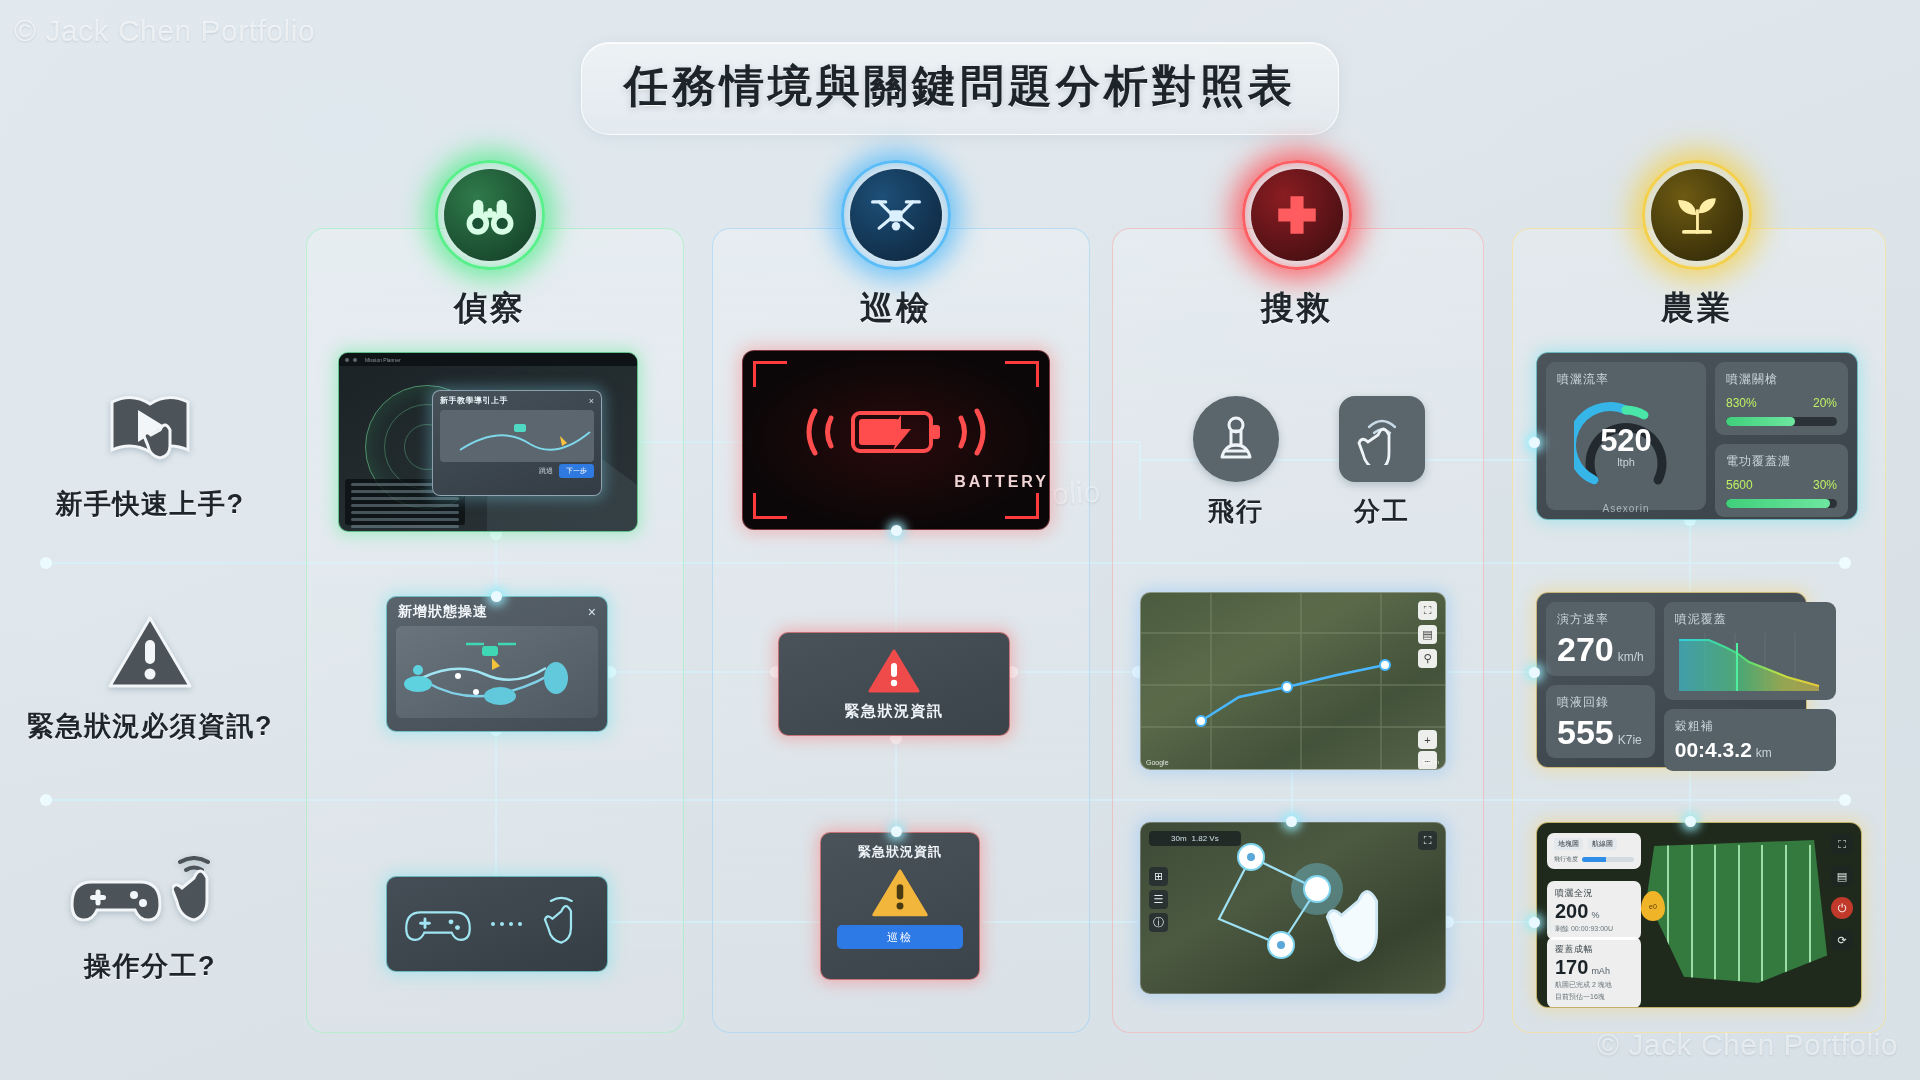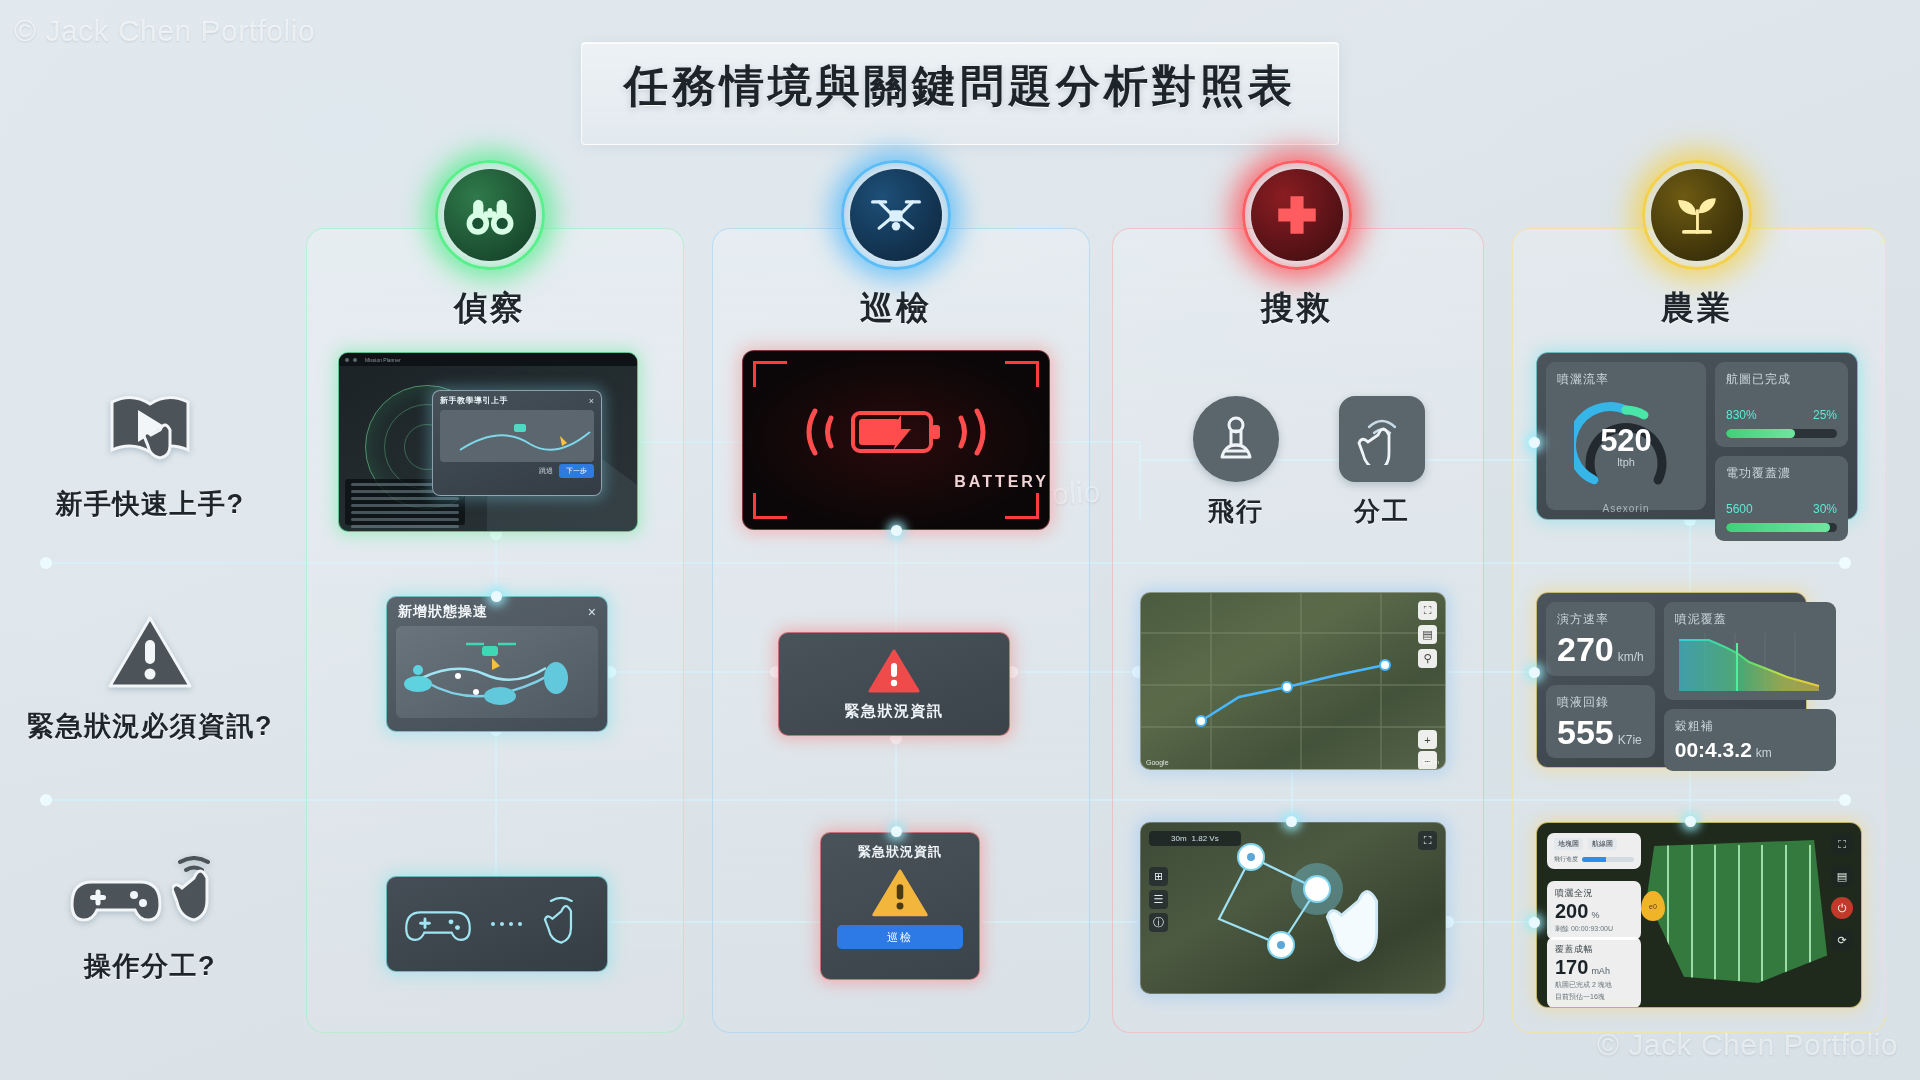--- a/index.html
+++ b/index.html
@@ -19,22 +19,22 @@
   .wm { position: absolute; color: rgba(255,255,255,.62); font-size: 30px;
         letter-spacing: .5px; white-space: nowrap; pointer-events: none;
         text-shadow: 0 1px 2px rgba(120,140,155,.25); }
   .wm.w1 { left: 14px;  top: 14px; }
   .wm.w2 { left: 800px; top: 485px; transform: rotate(-4deg); color: rgba(255,255,255,.5); }
   .wm.w3 { right: 22px; bottom: 18px; color: rgba(255,255,255,.55); }
 
   
   .title-wrap {
     position: absolute; left: 50%; top: 42px; transform: translateX(-50%);
-    padding: 14px 42px 28px;
-    border: 1px solid rgba(255,255,255,.75); border-radius: 4px;
+    padding: 14px 42px 18px;
+    border: 1px solid rgba(255,255,255,.75); border-radius: 28px;
     background: linear-gradient(180deg, rgba(255,255,255,.42), rgba(255,255,255,.10));
     box-shadow: 0 2px 14px rgba(150,170,185,.22), inset 0 1px 0 rgba(255,255,255,.8);
   }
   .title {
     font-size: 44px; font-weight: bold; color: #1c2429; letter-spacing: 4px;
     text-shadow: 0 1px 0 rgba(255,255,255,.9), 0 2px 6px rgba(120,140,155,.35);
     white-space: nowrap;
   }
 
   
@@ -186,21 +186,21 @@
     background: linear-gradient(160deg,#4b545b,#3a434a); padding:9px; display:flex; gap:9px; }
   .ag3 { position:absolute; left:1536px; top:822px; width:326px; height:186px; border-radius:12px;
     background:#1f2a1d; overflow:hidden; }
   .tile { background:#576168; border-radius:9px; padding:9px 11px; }
   .tile .tl { font-size:12px; color:#c9d6dd; letter-spacing:1px; }
   .tile .big { font-size:34px; font-weight:bold; color:#fff; line-height:1; }
   .tile .unit { font-size:12px; color:#c6d3da; margin-left:4px; }
   .tile .sub { font-size:10px; color:#a9b7bf; margin-top:5px; letter-spacing:1px; }
   .bar { height:9px; border-radius:5px; background:#2c3338; overflow:hidden; margin-top:7px; }
   .bar > i { display:block; height:100%; background:linear-gradient(90deg,#3fd07a,#6ee6a0); border-radius:5px; }
-  .rowv { display:flex; justify-content:space-between; font-size:12px; color:#5eead4; margin-top:20px; }
+  .rowv { display:flex; justify-content:space-between; font-size:12px; color:#bef264; margin-top:8px; }
 
   .gauge { position:relative; width:104px; height:104px; margin:6px auto 0; }
   .gauge svg { position:absolute; inset:0; }
   .gauge .gv { position:absolute; inset:0; display:flex; flex-direction:column;
     align-items:center; justify-content:center; }
   .gauge .gnum { font-size:31px; font-weight:bold; color:#fff; line-height:1; }
   .gauge .gunit { font-size:11px; color:#c7d4db; }
 
   .agcard { position:absolute; background:rgba(255,255,255,.92); border-radius:7px; padding:6px 8px; }
   .agcard .ct { font-size:9px; color:#3d464c; letter-spacing:.5px; }
@@ -595,24 +595,24 @@
         </svg>
         <div class="gv">
           <div class="gnum">520</div>
           <div class="gunit">ltph</div>
         </div>
       </div>
       <div class="sub" style="text-align:center;">Asexorin</div>
     </div>
     <div style="flex:1;display:flex;flex-direction:column;gap:9px;">
       <div class="tile" style="flex:1;">
-        <div class="tl">航圖已完成</div>
+        <div class="tl">噴灑關槍</div>
         <div class="rowv">
           <span>830%</span>
-          <span>25%</span>
+          <span>20%</span>
         </div>
         <div class="bar">
             <i style="width:62%"></i>
           </div>
       </div>
       <div class="tile" style="flex:1;">
         <div class="tl">電功覆蓋濃</div>
         <div class="rowv">
           <span>5600</span>
           <span>30%</span>

